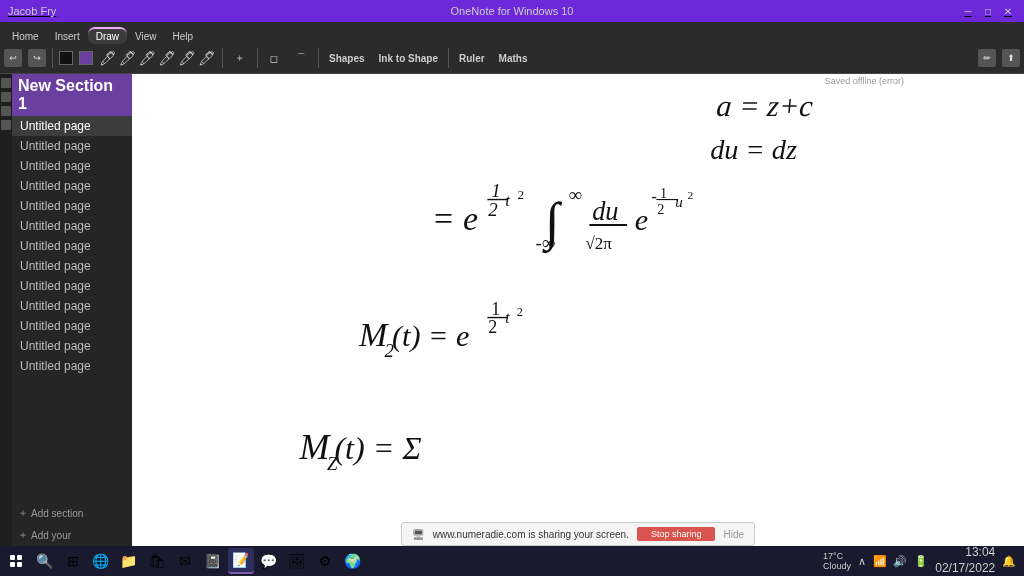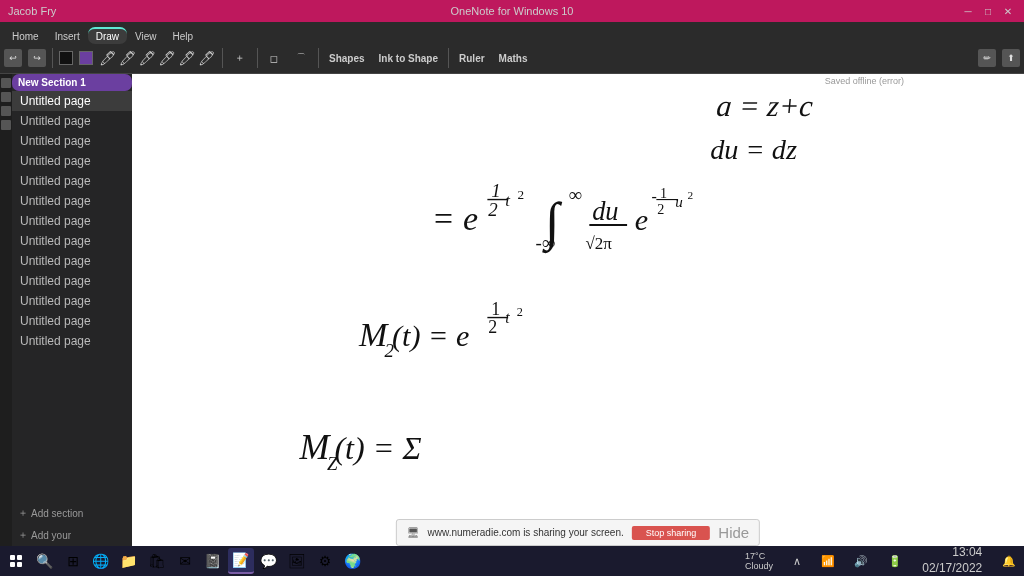--- a/index.html
+++ b/index.html
@@ -1,26 +1,27 @@
 <!DOCTYPE html>
 <html><head>
   <meta charset="utf-8">
   <style>
     * { margin: 0; padding: 0; box-sizing: border-box; }
     body { width: 1024px; height: 576px; overflow: hidden; font-family: 'Segoe UI', Arial, sans-serif; background: #1e1e1e; display: flex; flex-direction: column; }
 
     
     .titlebar {
       height: 22px;
-      background: #be185d;
+      background: #6d28d9;
       display: flex;
       align-items: center;
       justify-content: space-between;
       padding: 0 8px;
       flex-shrink: 0;
+      text-decoration: underline;
     }
     .titlebar-title {
       font-size: 11px;
       color: #ccc;
       position: absolute;
       left: 50%;
       transform: translateX(-50%);
     }
     .titlebar-controls {
       display: flex;
@@ -60,21 +61,21 @@
     }
     .ribbon-tab {
       font-size: 10px;
       color: #ccc;
       padding: 2px 8px;
       cursor: pointer;
     }
     .ribbon-tab.active {
       color: #fff;
       background: #3c3c3c;
-      border-top: 2px solid #5eead4;
+      border-top: 2px solid #f0abfc;
       border-radius: 7px;
     }
     .ribbon-content {
       height: 30px;
       display: flex;
       align-items: center;
       padding: 0 4px;
       gap: 6px;
     }
     .ribbon-icon {
@@ -157,24 +158,23 @@
       width: 120px;
       background: #252526;
       display: flex;
       flex-direction: column;
       flex-shrink: 0;
       overflow: hidden;
     }
     .section-header {
       background: #6b3fa0;
       color: #fff;
-      font-size: 10px;
+      font-size: 16px;
       padding: 3px 6px;
       font-weight: bold;
-      border-radius: 7px;
     }
     .page-list {
       flex: 1;
       overflow-y: auto;
     }
     .page-item {
       font-size: 12px;
       color: #bbb;
       padding: 3px 8px;
       cursor: pointer;
@@ -247,21 +247,21 @@
       font-size: 9px;
       padding: 2px 14px;
       border: none;
       border-radius: 2px;
       cursor: pointer;
     }
     .banner-hide-btn {
       background: none;
       border: none;
       color: #999;
-      font-size: 15px;
+      font-size: 10px;
       cursor: pointer;
     }
 
     
     .taskbar {
       height: 30px;
       background: #1a1a2e;
       display: flex;
       align-items: center;
       padding: 0 4px;
@@ -300,21 +300,21 @@
       justify-content: center;
       cursor: pointer;
       border-radius: 3px;
       font-size: 14px;
     }
     .taskbar-icon.active { background: #2d2d5e; border-bottom: 2px solid #7b5ea7; }
     .taskbar-system {
       margin-left: auto;
       display: flex;
       align-items: center;
-      gap: 20px;
+      gap: 7px;
       padding-right: 4px;
     }
     .sys-icon {
       font-size: 11px;
       color: #ccc;
       cursor: pointer;
     }
     .taskbar-time {
       font-size: 12px;
       color: #ccc;

